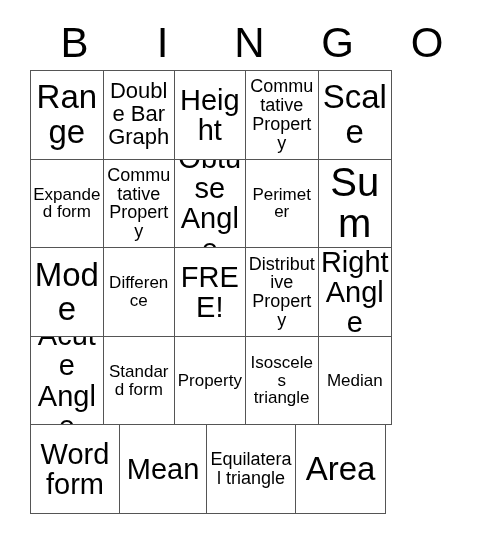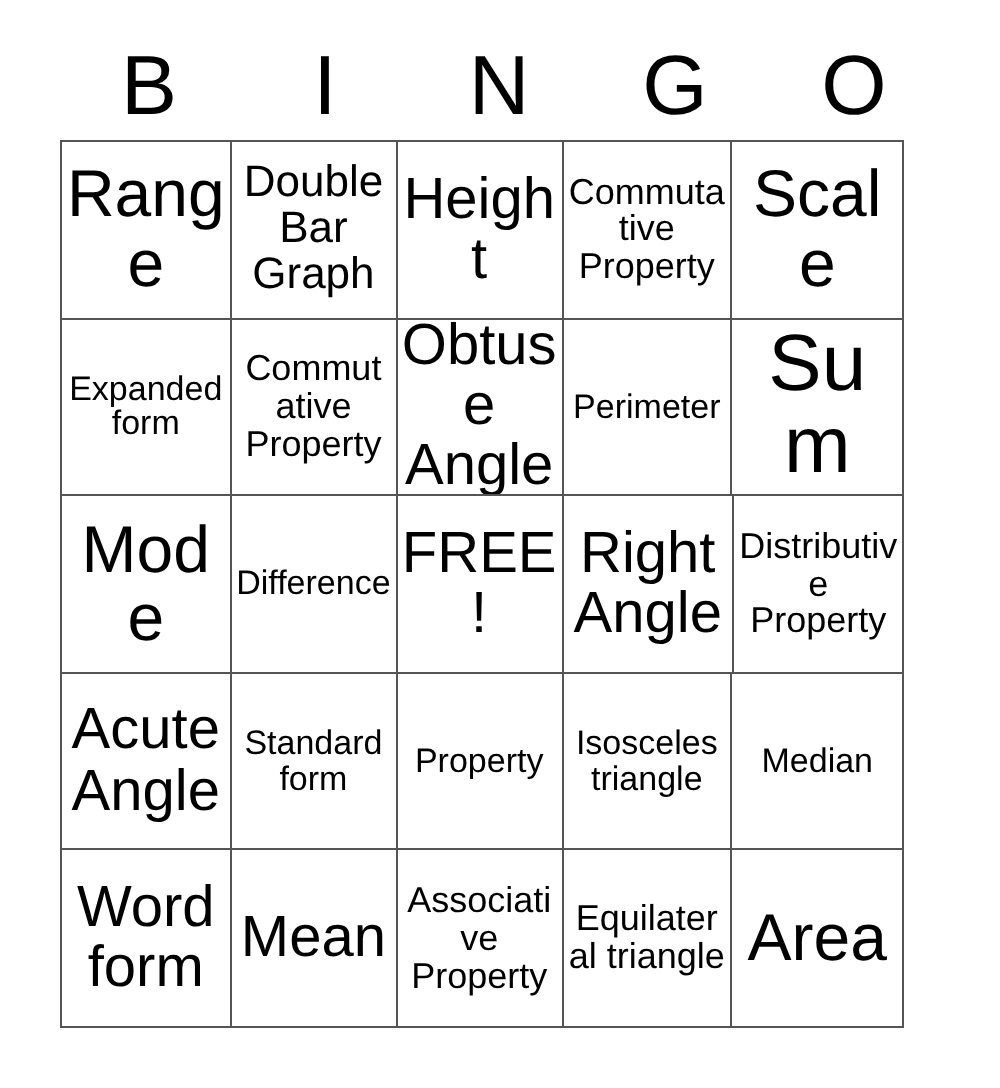--- a/index.html
+++ b/index.html
@@ -36,21 +36,21 @@
     font-size: 42px;
     line-height: 1;
     font-weight: 400;
     color: #000;
     letter-spacing: 0px;
   }
   .grid {
     position: absolute;
     left: 30px;
     top: 70px;
-    width: 422px;
+    width: 362px;
     height: 444px;
     box-sizing: border-box;
     border-top: 1px solid #555;
     border-left: 1px solid #555;
     display: flex;
     flex-direction: column;
   }
   .grid-row {
     display: flex;
     flex: 1 1 0;
@@ -144,25 +144,25 @@
     <div class="grid-row">
       <div class="cell c0">
           <span class="cell-text fs-lg">Mode</span>
         </div>
       <div class="cell c1">
           <span class="cell-text fs-xs">Difference</span>
         </div>
       <div class="cell c2">
           <span class="cell-text fs-md">FREE!</span>
         </div>
+      <div class="cell c3">
+          <span class="cell-text fs-xxs">Distributive Property</span>
+        </div>
       <div class="cell c4">
           <span class="cell-text fs-md">Right Angle</span>
-        </div>
-      <div class="cell c3">
-          <span class="cell-text fs-xxs">Distributive Property</span>
         </div>
     </div>
 
     <div class="grid-row">
       <div class="cell c0">
           <span class="cell-text fs-md">Acute Angle</span>
         </div>
       <div class="cell c1">
           <span class="cell-text fs-xs">Standard form</span>
         </div>
@@ -177,23 +177,20 @@
         </div>
     </div>
 
     <div class="grid-row">
       <div class="cell c0">
           <span class="cell-text fs-md">Word form</span>
         </div>
       <div class="cell c1">
           <span class="cell-text fs-md">Mean</span>
         </div>
-      <div class="cell c2">
-          <span class="cell-text fs-xxs">Associative Property</span>
-        </div>
       <div class="cell c3">
           <span class="cell-text fs-xxs">Equilateral triangle</span>
         </div>
       <div class="cell c4">
           <span class="cell-text fs-lg">Area</span>
         </div>
     </div>
 
   </div>
 </div>

